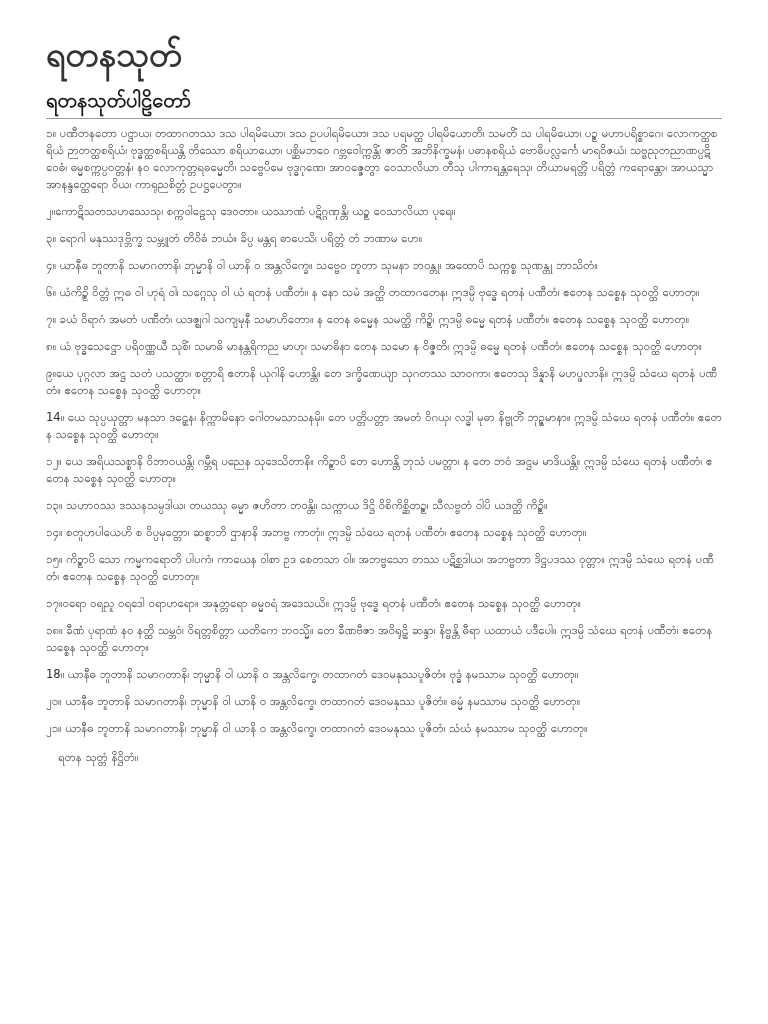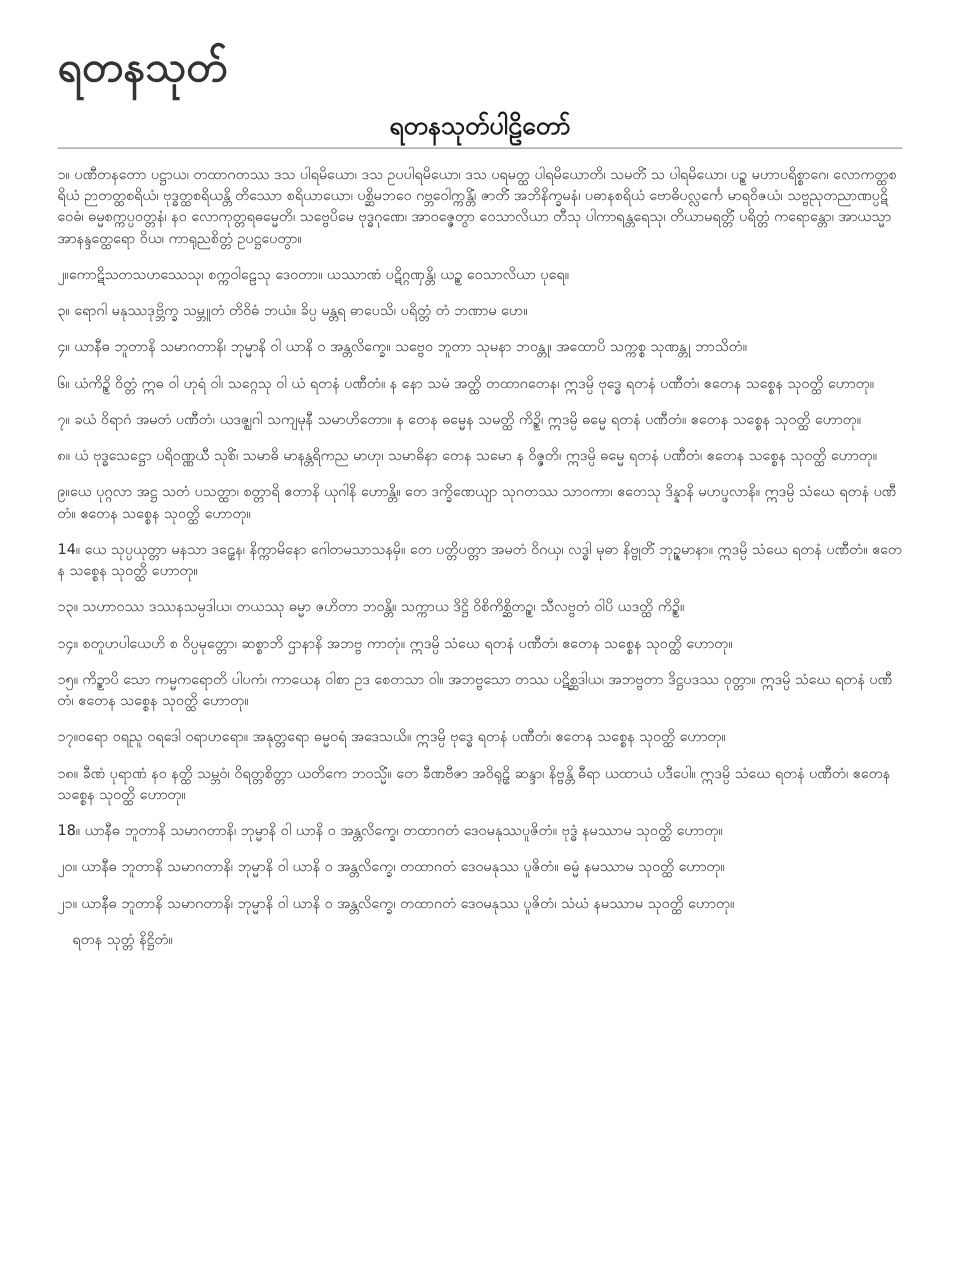--- a/index.html
+++ b/index.html
@@ -28,30 +28,29 @@
       padding-top: 0;
     }
     .section-heading {
       font-size: 20px;
       font-weight: bold;
       color: #1a1a1a;
       margin: 6px 0 0 0;
       line-height: 32px;
       border-bottom: 1px solid #9a9a9a;
       padding-bottom: 2px;
-      text-align: center;
     }
     .verses {
       margin-top: 6px;
     }
     .verse {
       font-size: 11.5px;
       line-height: 17px;
       color: #2f2f2f;
-      margin: 12px 0 10px 0;
+      margin: 0 0 10px 0;
     }
     .closing {
       font-size: 11.5px;
       line-height: 17px;
       color: #2f2f2f;
       margin: 12px;
     }
   </style>
 </head>
 <body>
@@ -62,20 +61,21 @@
   <div class="verses">
     <p class="verse">၁။ ပဏီတနတော ပဋ္ဌာယ၊ တထာဂတဿ ဒသ ပါရမိယော၊ ဒသ ဥပပါရမိယော၊ ဒသ ပရမတ္ထ ပါရမိယောတိ၊ သမတိံ သ ပါရမိယော၊ ပဉ္စ မဟာပရိစ္စာဂေ၊ လောကတ္ထစရိယံ ဉာတတ္ထစရိယံ၊ ဗုဒ္ဓတ္ထစရိယန္တိ တိဿော စရိယာယော၊ ပစ္ဆိမဘဝေ ဂဗ္ဘဝေါက္ကန္တိံ၊ ဇာတိံ အဘိနိက္ခမနံ၊ ပဓာနစရိယံ ဗောဓိပလ္လင်္ကေ မာရဝိဇယံ၊ သဗ္ဗညုတညာဏပ္ပဋိဝေဓံ၊ ဓမ္မစက္ကပ္ပဝတ္တနံ၊ နဝ လောကုတ္တရဓမ္မေတိ၊ သဗ္ဗေပိမေ ဗုဒ္ဓဂုဏေ၊ အာဝဇ္ဇေတွာ ဝေသာလိယာ တီသု ပါကာရန္တရေသု၊ တိယာမရတ္တိံ ပရိတ္တံ ကရောန္တော၊ အာယသ္မာ အာနန္ဒတ္ထေရော ဝိယ၊ ကာရုညစိတ္တံ ဥပဋ္ဌပေတွာ။</p>
     <p class="verse">၂။ကောဋိသတသဟဿေသု၊ စက္ကဝါဠေသု ဒေဝတာ။ ယဿာဏံ ပဋိဂ္ဂဏှန္တိ၊ ယဉ္စ ဝေသာလိယာ ပုရေ။</p>
     <p class="verse">၃။ ရောဂါ မနုဿဒုဗ္ဘိက္ခ သမ္ဘူတံ တိဝိဓံ ဘယံ။ ခိပ္ပ မန္တရ ဓာပေသိ၊ ပရိတ္တံ တံ ဘဏာမ ဟေ။</p>
     <p class="verse">၄။ ယာနီဓ ဘူတာနိ သမာဂတာနိ၊ ဘုမ္မာနိ ဝါ ယာနိ ဝ အန္တလိက္ခေ။ သဗ္ဗေဝ ဘူတာ သုမနာ ဘဝန္တု၊ အထောပိ သက္ကစ္စ သုဏန္တု ဘာသိတံ။</p>
     <p class="verse">၆။ ယံကိဉ္စိ ဝိတ္တံ ဣဓ ဝါ ဟုရံ ဝါ၊ သဂ္ဂေသု ဝါ ယံ ရတနံ ပဏီတံ။ န နော သမံ အတ္ထိ တထာဂတေန၊ ဣဒမ္ပိ ဗုဒ္ဓေ ရတနံ ပဏီတံ၊ ဧတေန သစ္စေန သုဝတ္ထိ ဟောတု။</p>
     <p class="verse">၇။ ခယံ ဝိရာဂံ အမတံ ပဏီတံ၊ ယဒဇ္ဈဂါ သကျမုနီ သမာဟိတော။ န တေန ဓမ္မေန သမတ္ထိ ကိဉ္စိ၊ ဣဒမ္ပိ ဓမ္မေ ရတနံ ပဏီတံ။ ဧတေန သစ္စေန သုဝတ္ထိ ဟောတု။</p>
     <p class="verse">၈။ ယံ ဗုဒ္ဓသေဋ္ဌော ပရိဝဏ္ဏယီ သုစိံ၊ သမာဓိ မာနန္တရိကည မာဟု၊ သမာဓိနာ တေန သမော န ဝိဇ္ဇတိ၊ ဣဒမ္ပိ ဓမ္မေ ရတနံ ပဏီတံ၊ ဧတေန သစ္စေန သုဝတ္ထိ ဟောတု။</p>
     <p class="verse">၉။ယေ ပုဂ္ဂလာ အဋ္ဌ သတံ ပသတ္ထာ၊ စတ္တာရိ ဧတာနိ ယုဂါနိ ဟောန္တိ။ တေ ဒက္ခိဏေယျာ သုဂတဿ သာဝကာ၊ ဧတေသု ဒိန္နာနိ မဟပ္ဖလာနိ။ ဣဒမ္ပိ သံဃေ ရတနံ ပဏီတံ။ ဧတေန သစ္စေန သုဝတ္ထိ ဟောတု။</p>
     <p class="verse">14။ ယေ သုပ္ပယုတ္တာ မနသာ ဒဠှေန၊ နိက္ကာမိနော ဂေါတမသာသနမှိ။ တေ ပတ္တိပတ္တာ အမတံ ဝိဂယှ၊ လဒ္ဓါ မုဓာ နိဗ္ဗုတိံ ဘုဉ္ဇမာနာ။ ဣဒမ္ပိ သံဃေ ရတနံ ပဏီတံ။ ဧတေန သစ္စေန သုဝတ္ထိ ဟောတု။</p>
+    <p class="verse">၁၂။ ယေ အရိယသစ္စာနိ ဝိဘာဝယန္တိ၊ ဂမ္ဘီရ ပညေန သုဒေသိတာနိ။ ကိဉ္စာပိ တေ ဟောန္တိ ဘုသံ ပမတ္တာ၊ န တေ ဘဝံ အဋ္ဌမ မာဒိယန္တိ။ ဣဒမ္ပိ သံဃေ ရတနံ ပဏီတံ၊ ဧတေန သစ္စေန သုဝတ္ထိ ဟောတု။</p>
     <p class="verse">၁၃။ သဟာဝဿ ဒဿနသမ္ပဒါယ၊ တယဿု ဓမ္မာ ဇဟိတာ ဘဝန္တိ။ သက္ကာယ ဒိဋ္ဌိ ဝိစိကိစ္ဆိတဉ္စ၊ သီလဗ္ဗတံ ဝါပိ ယဒတ္ထိ ကိဉ္စိ။</p>
     <p class="verse">၁၄။ စတူဟပါယေဟိ စ ဝိပ္ပမုတ္တော၊ ဆစ္စာဘိ ဌာနာနိ အဘဗ္ဗ ကာတုံ။ ဣဒမ္ပိ သံဃေ ရတနံ ပဏီတံ၊ ဧတေန သစ္စေန သုဝတ္ထိ ဟောတု။</p>
     <p class="verse">၁၅။ ကိဉ္စာပိ သော ကမ္မကရောတိ ပါပကံ၊ ကာယေန ဝါစာ ဥဒ စေတသာ ဝါ။ အဘဗ္ဗသော တဿ ပဋိစ္ဆဒါယ၊ အဘဗ္ဗတာ ဒိဋ္ဌပဒဿ ဝုတ္တာ။ ဣဒမ္ပိ သံဃေ ရတနံ ပဏီတံ၊ ဧတေန သစ္စေန သုဝတ္ထိ ဟောတု။</p>
     <p class="verse">၁၇။ဝရော ဝရညူ ဝရဒေါ ဝရာဟရော။ အနုတ္တရော ဓမ္မဝရံ အဒေသယိ။ ဣဒမ္ပိ ဗုဒ္ဓေ ရတနံ ပဏီတံ၊ ဧတေန သစ္စေန သုဝတ္ထိ ဟောတု။</p>
     <p class="verse">၁၈။ ခီဏံ ပုရာဏံ နဝ နတ္ထိ သမ္ဘဝံ၊ ဝိရတ္တစိတ္တာ ယတိကေ ဘဝသ္မိံ။ တေ ခီဏဗီဇာ အဝိရုဠှိ ဆန္ဒာ၊ နိဗ္ဗန္တိ ဓီရာ ယထာယံ ပဒီပေါ။ ဣဒမ္ပိ သံဃေ ရတနံ ပဏီတံ၊ ဧတေန သစ္စေန သုဝတ္ထိ ဟောတု။</p>
     <p class="verse">18။ ယာနီဓ ဘူတာနိ သမာဂတာနိ၊ ဘုမ္မာနိ ဝါ ယာနိ ဝ အန္တလိက္ခေ၊ တထာဂတံ ဒေဝမနုဿပူဇိတံ။ ဗုဒ္ဓံ နမဿာမ သုဝတ္ထိ ဟောတု။</p>
     <p class="verse">၂၀။ ယာနီဓ ဘူတာနိ သမာဂတာနိ၊ ဘုမ္မာနိ ဝါ ယာနိ ဝ အန္တလိက္ခေ၊ တထာဂတံ ဒေဝမနုဿ ပူဇိတံ။ ဓမ္မံ နမဿာမ သုဝတ္ထိ ဟောတု။</p>
     <p class="verse">၂၁။ ယာနီဓ ဘူတာနိ သမာဂတာနိ၊ ဘုမ္မာနိ ဝါ ယာနိ ဝ အန္တလိက္ခေ၊ တထာဂတံ ဒေဝမနုဿ ပူဇိတံ၊ သံဃံ နမဿာမ သုဝတ္ထိ ဟောတု။</p>
   </div>
   <p class="closing">ရတန သုတ္တံ နိဋ္ဌိတံ။</p>

